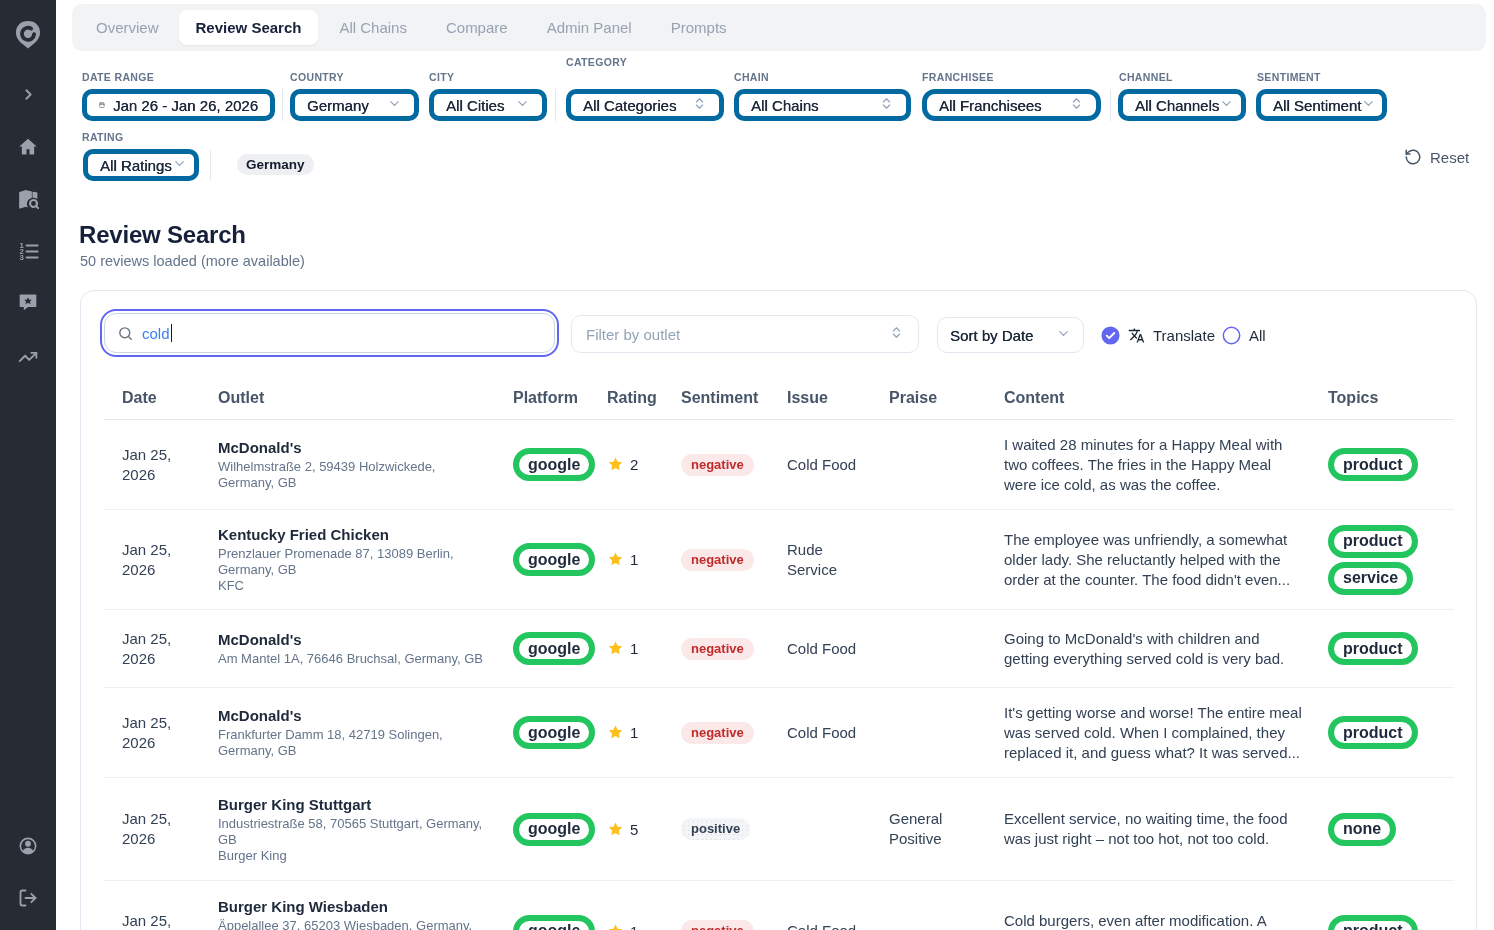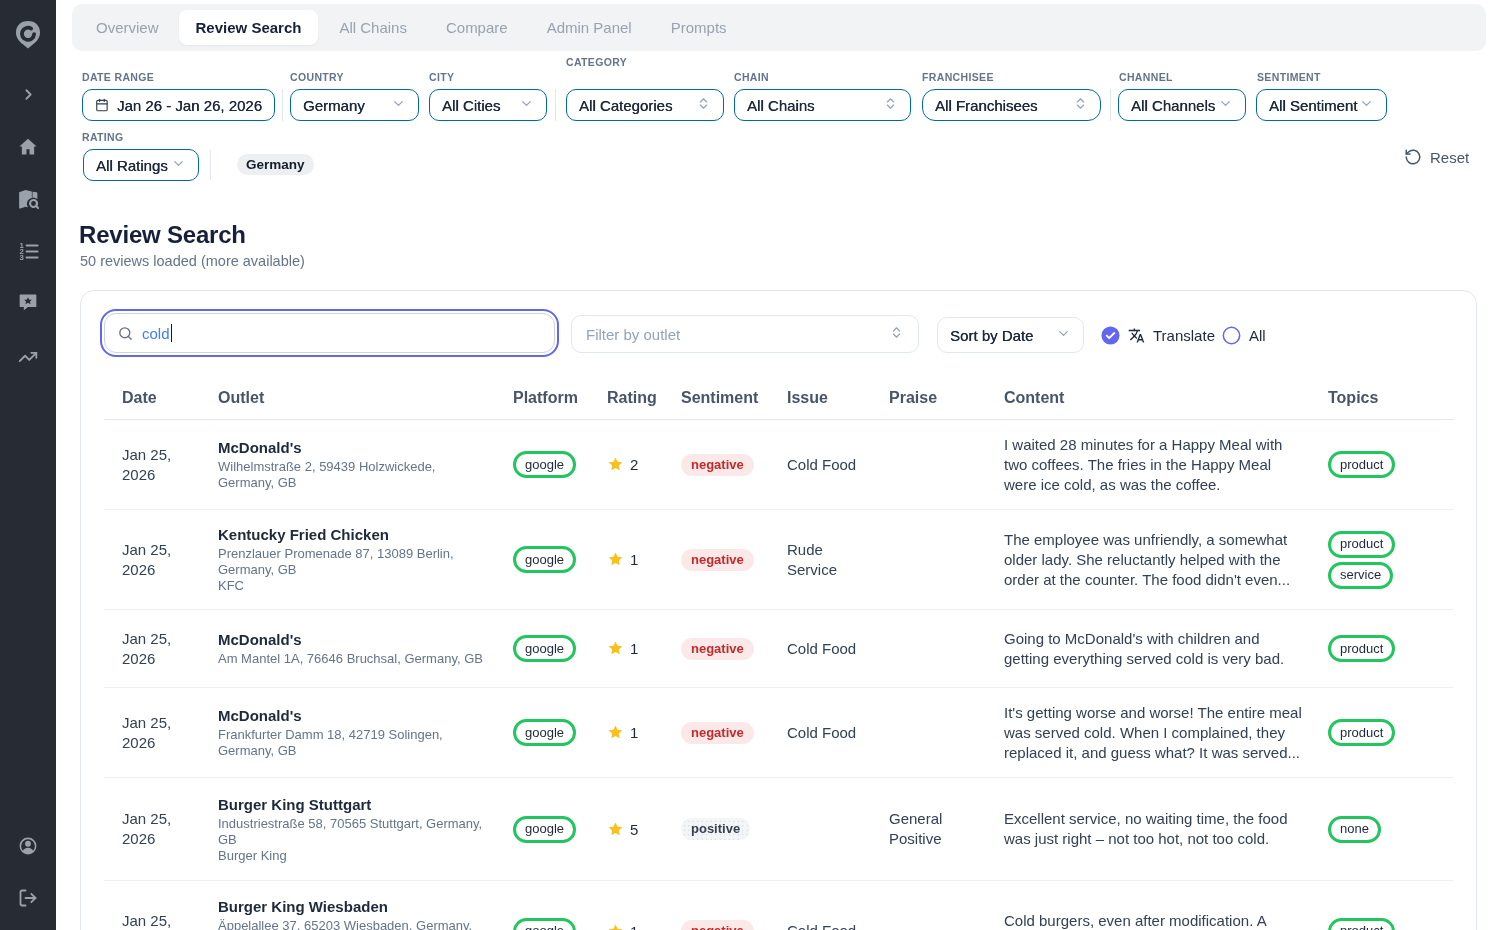--- a/index.html
+++ b/index.html
@@ -10,21 +10,21 @@
   .main { margin-left:56px; position:relative; width:1438px; height:930px; }
 
   
   .nav { position:absolute; left:16px; top:4px; width:1414px; height:47px; background:#f1f3f5;
     border-radius:10px; display:flex; align-items:center; padding:4px; }
   .tab { font-size:15px; font-weight:500; color:#98a2b3; border-radius:8px; }
   .tab.active { background:#fff; color:#16203a; font-weight:700; box-shadow:0 1px 2px rgba(16,24,40,.06); }
 
   
   .flabel { position:absolute; font-size:10.5px; font-weight:700; letter-spacing:.35px; color:#64748b; }
-  .fctl { position:absolute; height:32px; background:#fff; border:1px solid #0369a1; border-radius:10px;
+  .fctl { position:absolute; height:32px; background:#fff; border:5px solid #0369a1; border-radius:10px;
     display:flex; align-items:center; font-size:15px; font-weight:500; color:#1e293b; padding:0 12px; white-space:nowrap; text-shadow:.3px 0 0 #1e293b; }
   .fctl .chev { margin-left:auto; color:#94a3b8; }
   .vdiv { position:absolute; width:1px; background:#e2e8f0; }
   .chip { position:absolute; background:#edeff2; border-radius:999px; font-size:13.5px; font-weight:700;
     color:#141c2e; padding:3px 9px; }
   .reset { position:absolute; display:flex; align-items:center; gap:8px; font-size:15px; color:#475569; }
 
   h1 { position:absolute; left:23px; top:221px; font-size:24px; font-weight:700; color:#16203a; letter-spacing:-.2px; }
   .sub { position:absolute; left:24px; top:253px; font-size:14.5px; color:#64748b; }
 
@@ -53,22 +53,22 @@
   .c3 { width:94px; flex:none; }
   .c4 { width:74px; flex:none; }
   .c5 { width:106px; flex:none; }
   .c6 { width:102px; flex:none; }
   .c7 { width:115px; flex:none; }
   .c8 { width:324px; flex:none; }
   .c9 { width:125px; flex:none; }
   .date { font-size:15px; color:#334155; line-height:20px; }
   .oname { font-size:15px; font-weight:700; color:#1e293b; line-height:19px; margin-bottom:2px; }
   .oaddr { font-size:13px; color:#64748b; line-height:16px; }
-  .pill { display:inline-block; border:3px solid #22c55e; border-radius:999px; background:#fff;
-    font-size:13px; font-weight:400; color:#1e293b; padding:2.5px 9px; line-height:16px; }
+  .pill { display:inline-block; border:6px solid #22c55e; border-radius:999px; background:#fff;
+    font-size:16px; font-weight:700; color:#1e293b; padding:2.5px 9px; line-height:16px; }
   .sent { display:inline-block; border-radius:999px; font-size:13px; font-weight:700; padding:3px 10px; line-height:16px; }
   .neg { background:#fbe9e9; color:#c22b2b; }
   .pos { color:#334155;
     background-color:#f3f5f7;
     background-image:radial-gradient(#c2cbd4 .75px, transparent .85px);
     background-size:4.5px 4.5px; background-position:1px 1px; }
   .rate { display:flex; align-items:center; gap:6px; font-size:15px; color:#1e293b; }
   .itxt { font-size:15px; color:#334155; line-height:20px; }
   .ctext { font-size:15px; color:#334155; line-height:20px; }
   .topics { display:flex; flex-direction:column; gap:4px; align-items:flex-start; }

